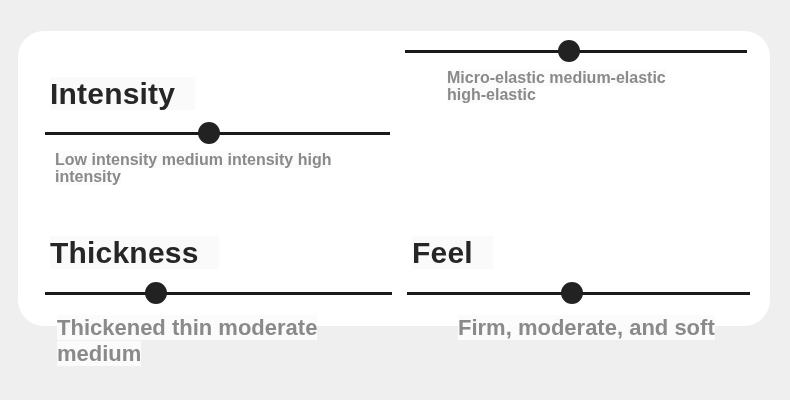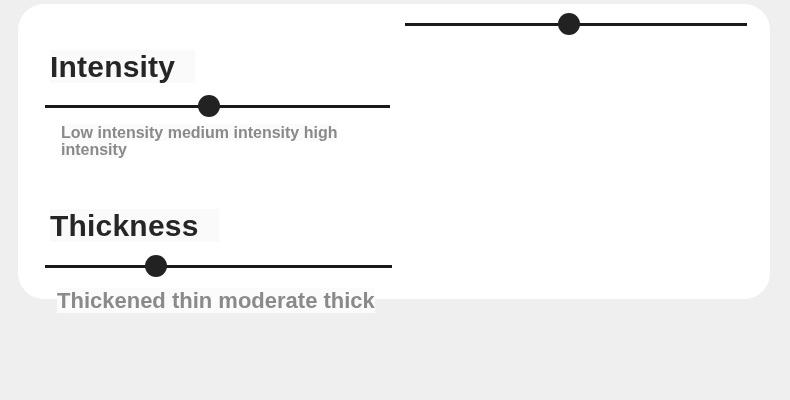--- a/index.html
+++ b/index.html
@@ -5,21 +5,21 @@
   html, body { margin: 0; padding: 0; }
   body {
     width: 790px; height: 400px;
     background: #efefef;
     font-family: "Liberation Sans", sans-serif;
     overflow: hidden;
     position: relative;
   }
   .card {
     position: absolute;
-    left: 18px; top: 4px;
+    left: 18px; top: 31px;
     width: 752px; height: 295px;
     background: #ffffff;
     border-radius: 26px;
   }
   .cell { position: absolute; }
   .cell.tl { left: 27px;  top: 0;     width: 345px; }
   .cell.tr { left: 387px; top: 0;     width: 342px; }
   .cell.bl { left: 27px;  top: 167px; width: 347px; }
   .cell.br { left: 389px; top: 167px; width: 343px; }
 
@@ -57,21 +57,21 @@
     margin: 7px 0 0 0;
     font-weight: 600;
     color: var(--desc-color, #8a8a8a);
     white-space: pre-line;
     font-size: 16px;
     line-height: 17px;
   }
   .desc span { background: #fbfbfb; }
   .row2 .desc { margin-top: 11px; font-size: 22px; line-height: 26px; }
 
-  .cell.tl .desc { margin-left: 16px; }
+  .cell.tl .desc { margin-left: 10px; }
   .cell.tr .desc { margin-left: 42px; }
   .cell.bl .desc { margin-left: 12px; }
   .cell.br .desc { margin-left: 51px; }
 </style>
 </head>
 <body style="background: rgb(239, 239, 239);">
 
 <div class="card" style="background: rgb(255, 255, 255);">
 
   <section class="cell tl row1">
@@ -82,25 +82,35 @@
     </div>
     <p class="desc"><span>Low intensity medium intensity high
 intensity</span></p>
   </section>
 
   <section class="cell tr row1">
     <div class="slider">
       <div class="track"></div>
       <div class="dot" style="left: calc(48% - 11px);"></div>
     </div>
+    <p class="desc"><span>Micro-elastic medium-elastic
+high-elastic</span></p>
   </section>
 
   <section class="cell bl row2">
     <h2 class="title"><span>Thickness</span></h2>
     <div class="slider">
       <div class="track"></div>
       <div class="dot" style="left: calc(32% - 11px);"></div>
     </div>
-    <p class="desc"><span>Thickened thin moderate thick</span></p>
+    <p class="desc"><span>Thickened thin moderate medium</span></p>
   </section>
 
+  <section class="cell br row2">
+    <h2 class="title"><span>Feel</span></h2>
+    <div class="slider">
+      <div class="track"></div>
+      <div class="dot" style="left: calc(48% - 11px);"></div>
+    </div>
+    <p class="desc"><span>Firm, moderate, and soft</span></p>
+  </section>
 
 </div>
 
 </body></html>

